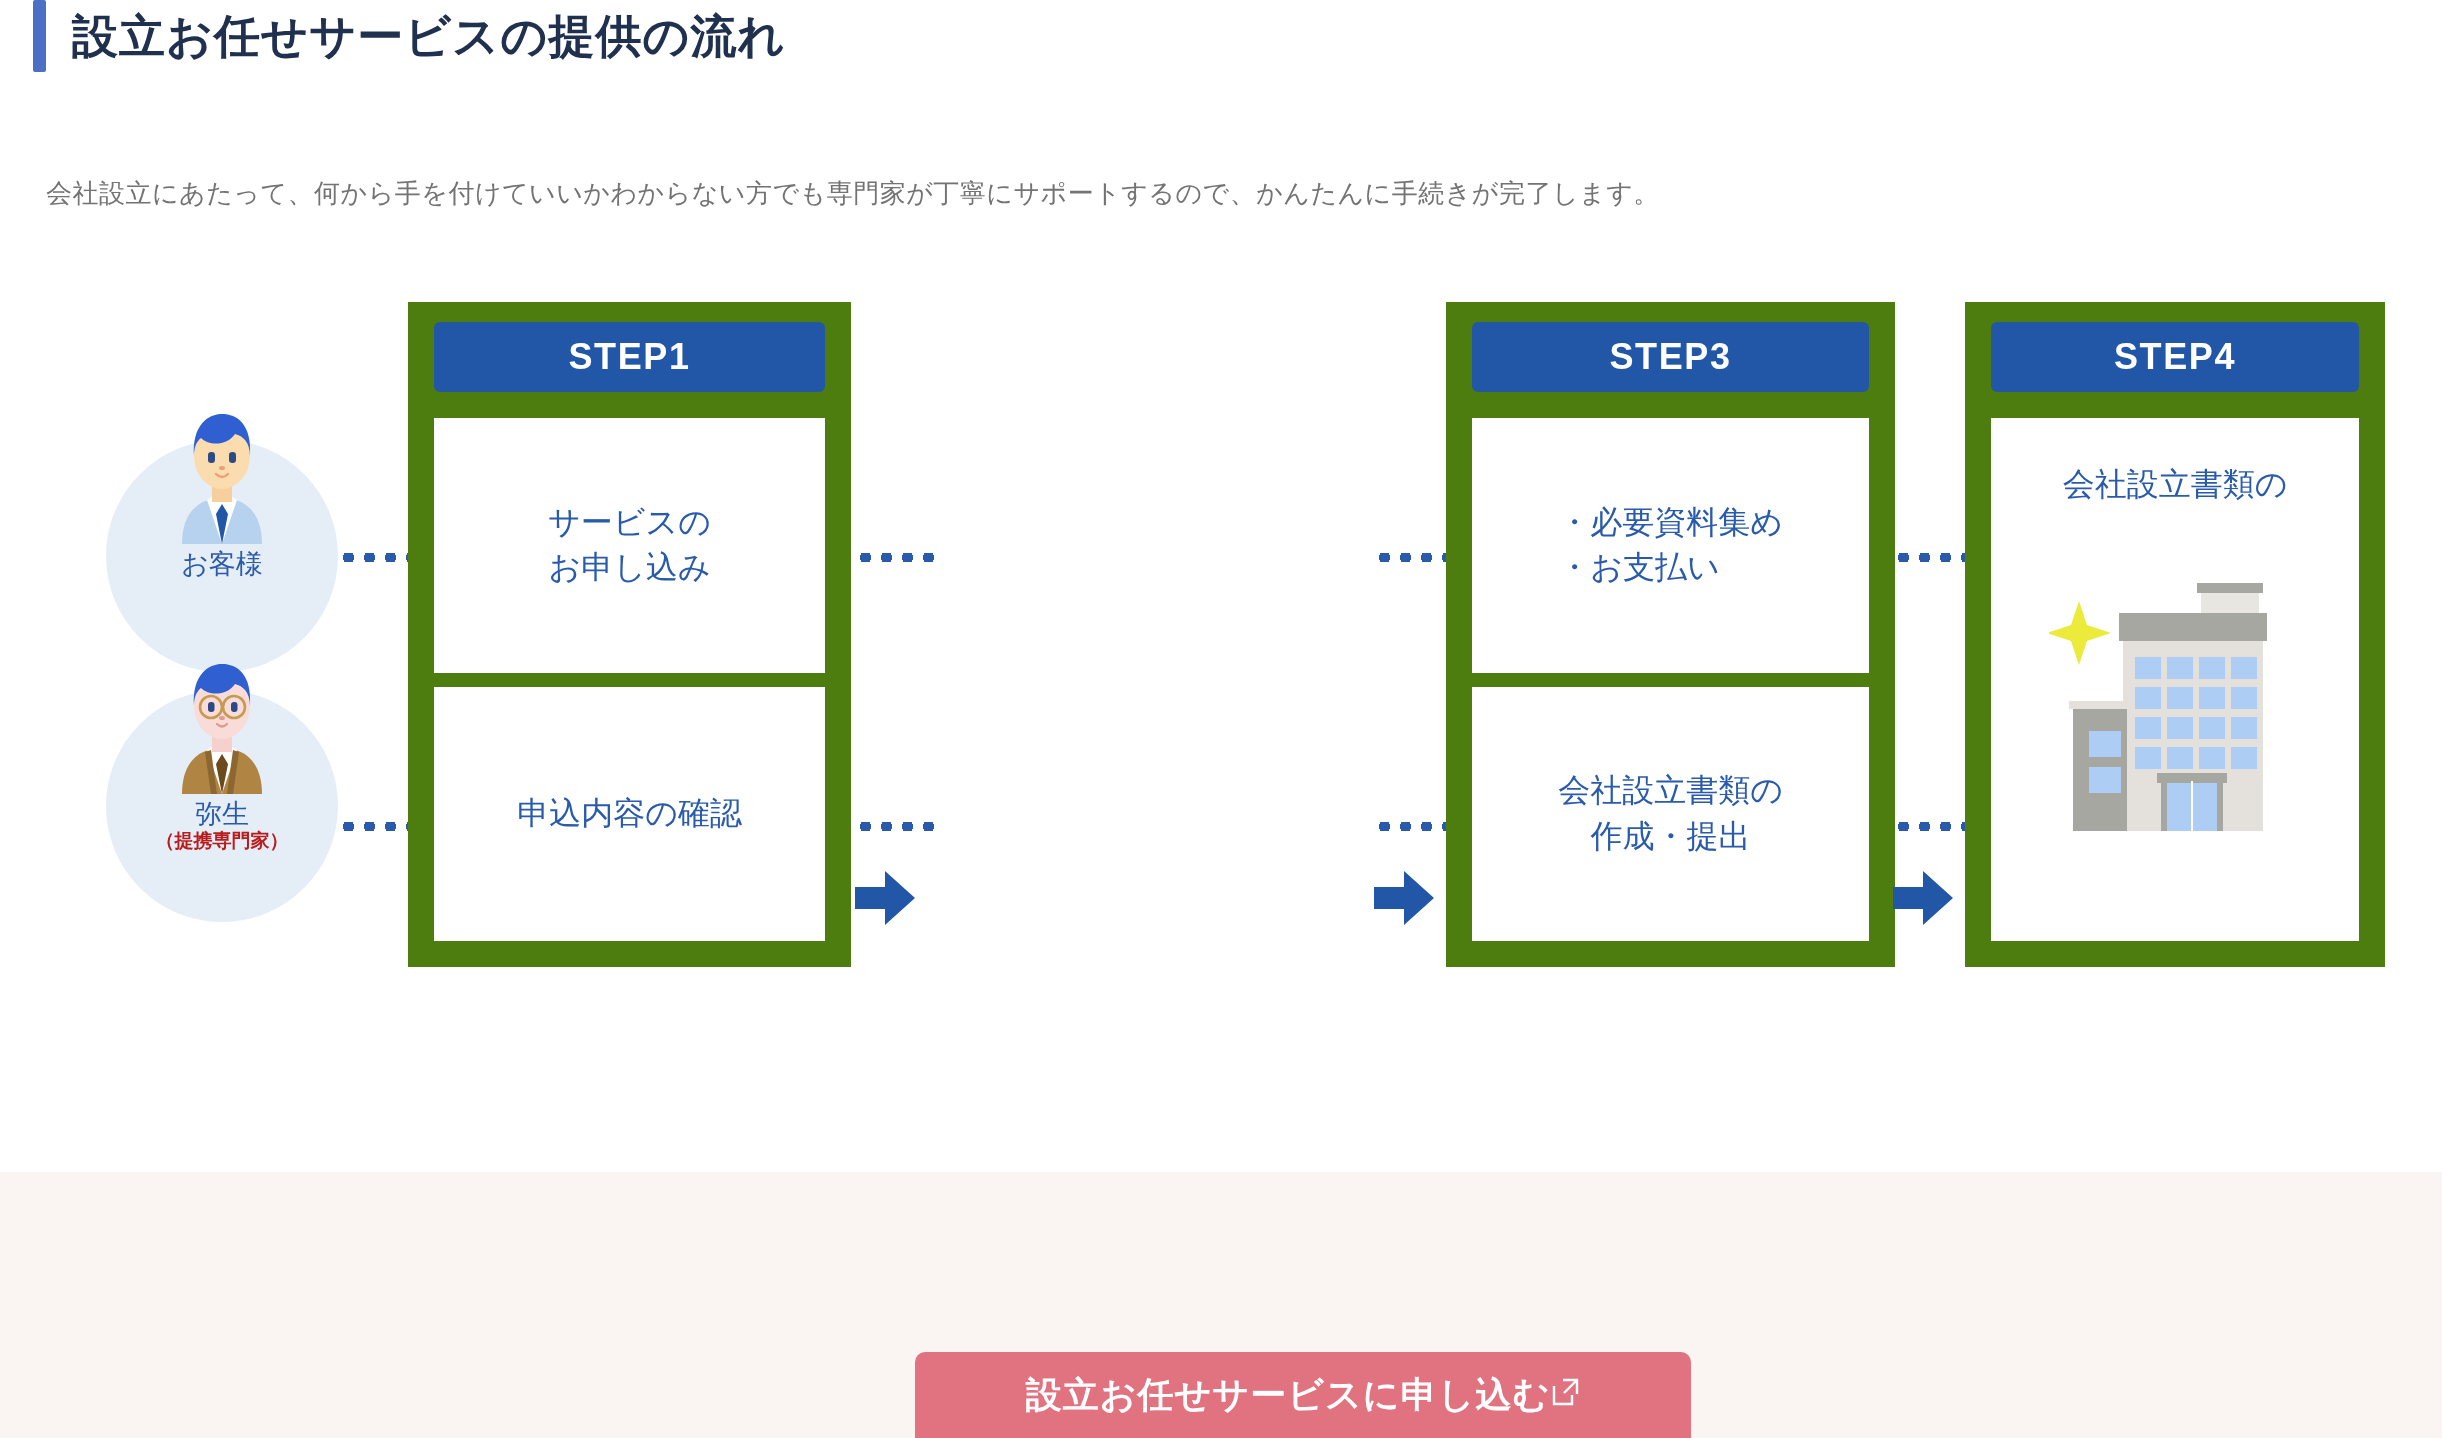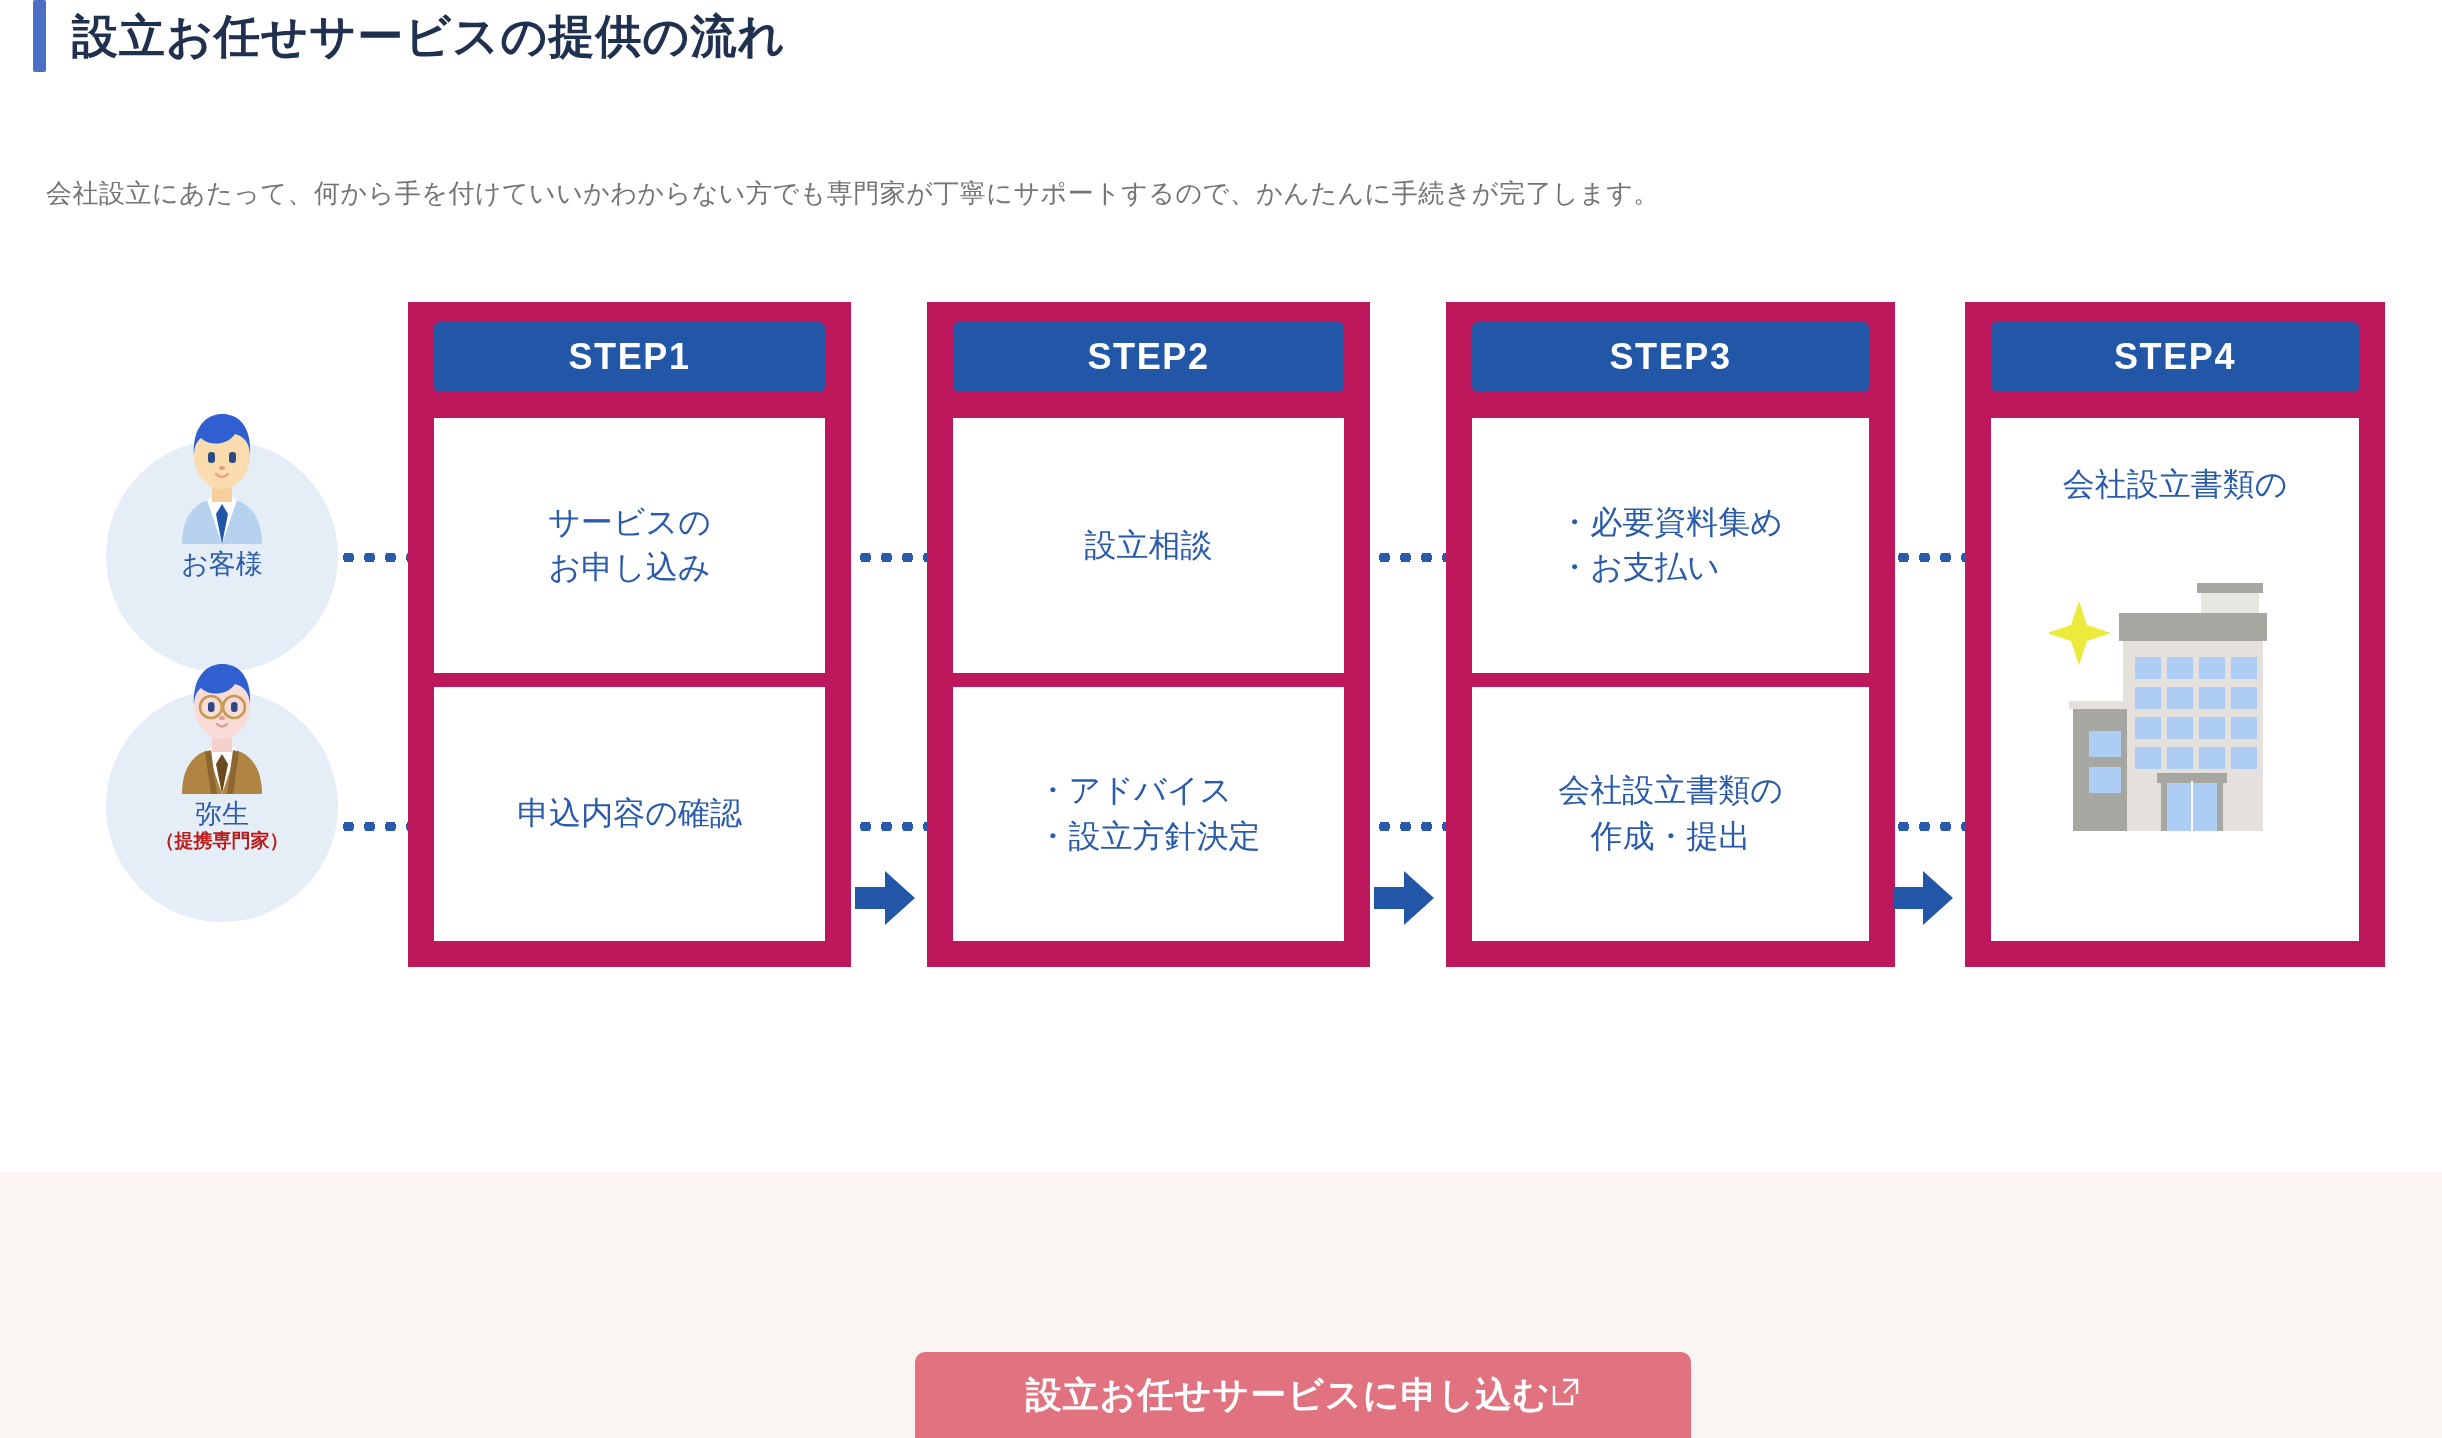--- a/index.html
+++ b/index.html
@@ -55,21 +55,21 @@
   
   .dots{
     position:absolute;height:9px;
     background-image:radial-gradient(circle, #2a5bab 50%, rgba(0,0,0,0) 51%);
     background-size:21px 9px;background-repeat:repeat-x;background-position:left center;
   }
 
   
   .card{
     position:absolute;top:52px;width:443px;height:665px;
-    background:#be185d;
+    background:#4d7c0f;
   }
   .card-4{width:420px;}
   .card-head{
     position:absolute;left:26px;right:26px;top:20px;height:70px;
     background:#2257a8;border-radius:6px;
     display:flex;align-items:center;justify-content:center;
     color:#ffffff;font-size:36px;font-weight:bold;letter-spacing:1.6px;
   }
   .card-body{
     position:absolute;left:26px;right:26px;top:116px;bottom:26px;
@@ -187,28 +187,20 @@
       <div class="cell">申込内容の確認</div>
     </div>
   </div>
 
   <div class="arrow" style="left:855px;">
     <svg width="60" height="62" viewBox="0 0 60 62">
       <path d="M0 20 L30 20 L30 4 L60 31 L30 58 L30 42 L0 42 Z" fill="#2257a8"></path>
     </svg>
   </div>
 
-  <div class="card card-2" style="left:927px;">
-    <div class="card-head">STEP2</div>
-    <div class="card-body">
-      <div class="cell">設立相談</div>
-      <div class="cell bullets">・アドバイス
-・設立方針決定</div>
-    </div>
-  </div>
 
   <div class="arrow" style="left:1374px;">
     <svg width="60" height="62" viewBox="0 0 60 62">
       <path d="M0 20 L30 20 L30 4 L60 31 L30 58 L30 42 L0 42 Z" fill="#2257a8"></path>
     </svg>
   </div>
 
   <div class="card card-3" style="left:1446px;padding-left:6px;">
     <div class="card-head">STEP3</div>
     <div class="card-body">

